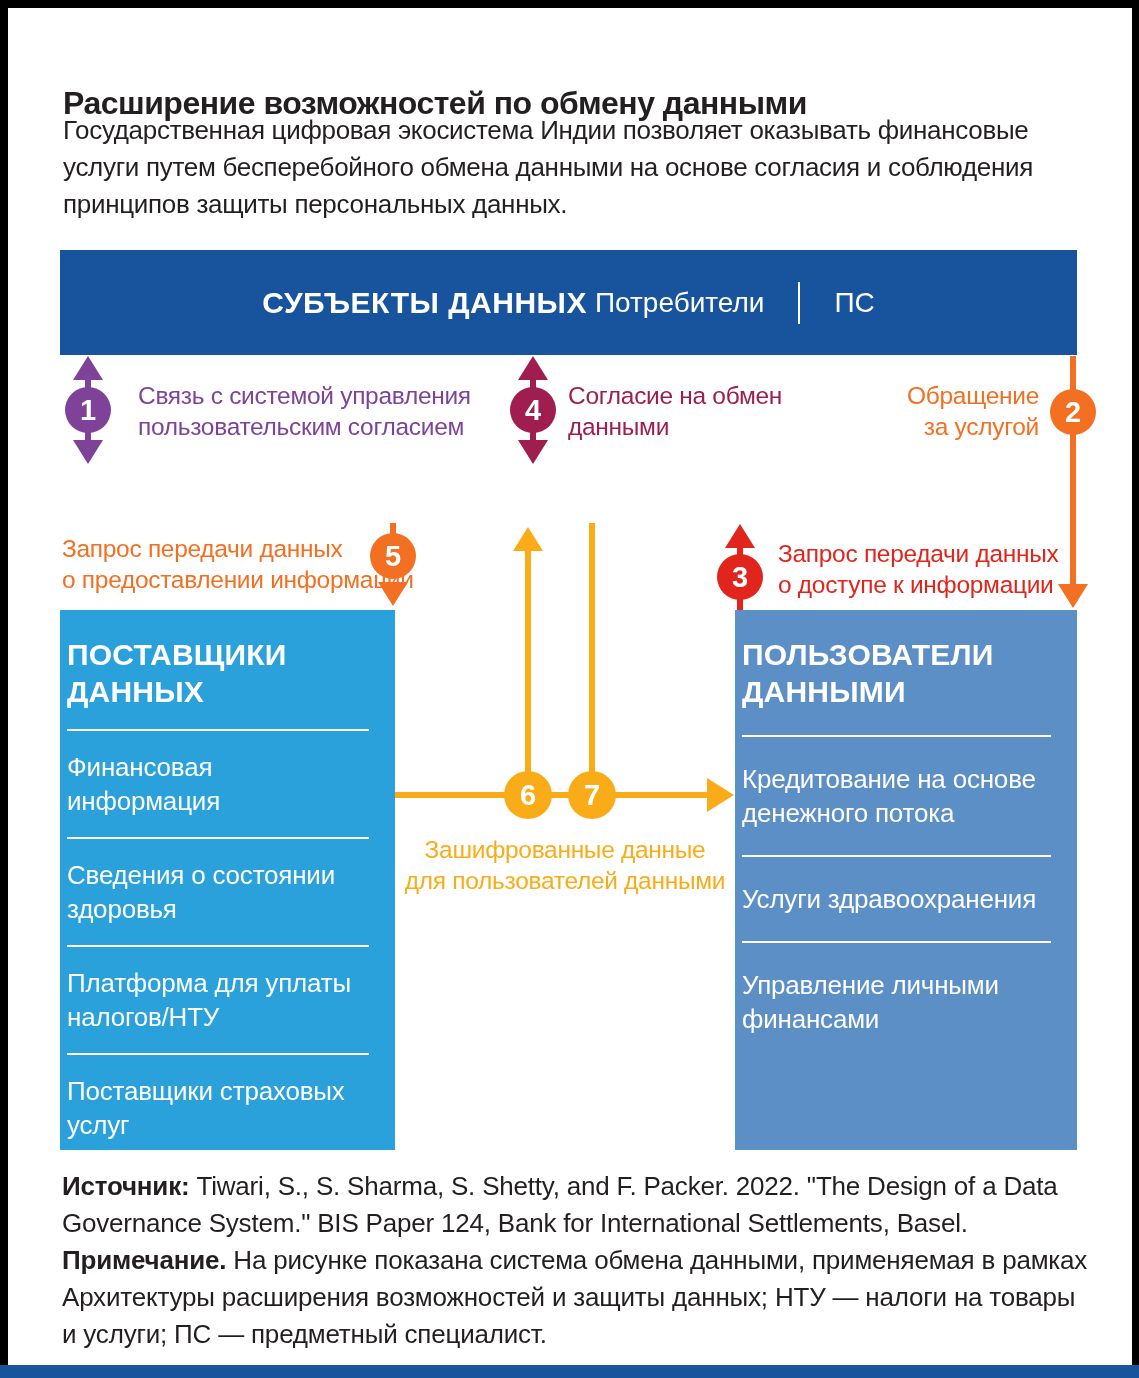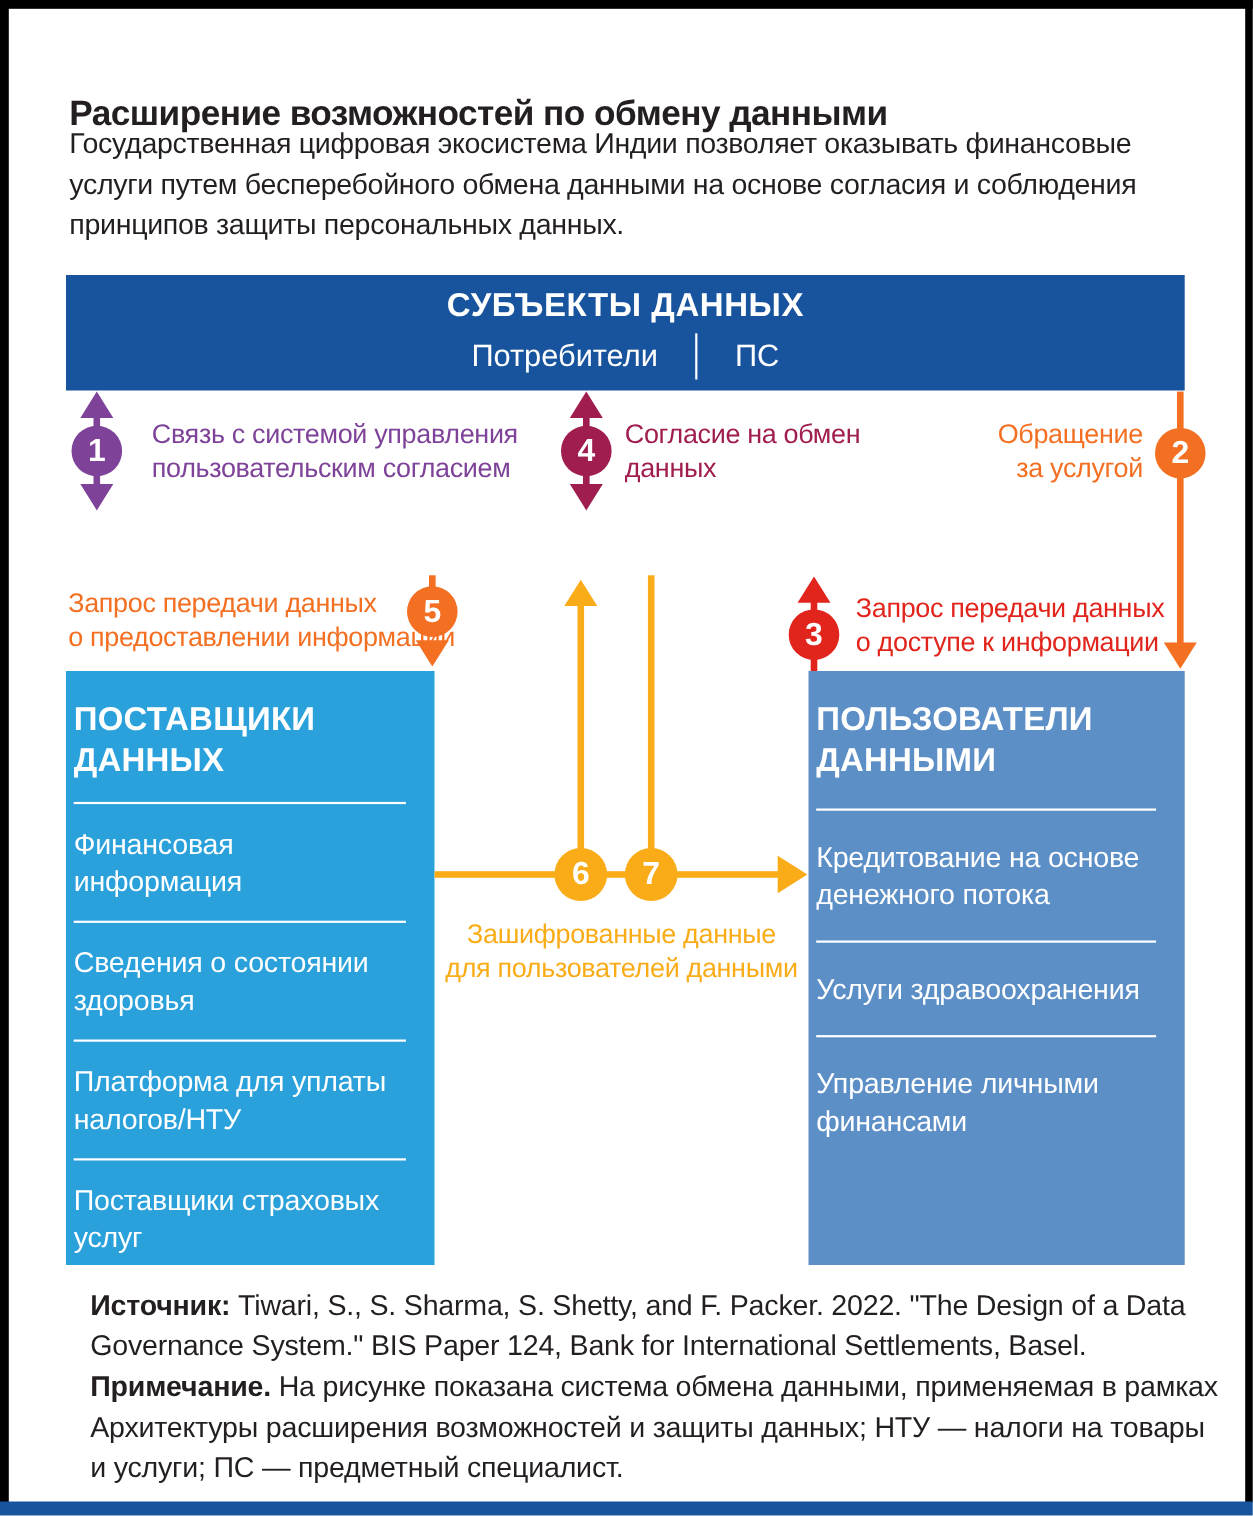--- a/index.html
+++ b/index.html
@@ -8,21 +8,21 @@
     font-family:"Liberation Sans",sans-serif;color:var(--text-dark);
   }
   .abs{position:absolute;}
   
   .frame{background:var(--frame-black);}
   .bottom-bar{background:var(--header-blue);}
   
   .page-title{font-size:32px;font-weight:bold;letter-spacing:-0.5px;margin-top:17px;}
   .intro{font-size:26px;line-height:37px;letter-spacing:-0.3px;white-space:pre-line;}
   
-  .subjects-box{background:var(--header-blue);color:#fff;display:flex;flex-direction:column;align-items:center;justify-content:center;gap:8px;text-align:right;}
+  .subjects-box{background:var(--header-blue);color:#fff;display:flex;align-items:center;justify-content:center;gap:8px;text-align:right;}
   .subjects-title{font-size:30px;font-weight:bold;letter-spacing:0.5px;}
   .subjects-row{display:flex;align-items:center;font-size:28px;}
   .subjects-sep{width:2px;height:42px;background:#fff;margin:0 34px;}
   
   .consent-box{background:var(--teal);color:#fff;display:flex;align-items:center;justify-content:center;font-size:28px;font-weight:bold;letter-spacing:0.3px;}
   
   .circle{position:absolute;width:46px;height:46px;border-radius:50%;background:var(--c);
     color:#fff;font-weight:bold;font-size:29px;display:flex;align-items:center;justify-content:center;}
   .circle.big{width:48px;height:48px;}
   .stem{position:absolute;background:var(--c);}
@@ -35,21 +35,21 @@
   .red{--c:var(--red);} .amber{--c:var(--amber);}
   
   .data-box{color:#fff;box-sizing:border-box;padding:26px 20px 18px 7px;}
   .providers{background:var(--providers-blue);}
   .users{background:var(--users-blue);}
   .box-title{font-size:30px;font-weight:bold;line-height:37px;white-space:pre-line;letter-spacing:0.2px;}
   .divider{height:2px;background:#fff;margin:19px 6px 19px 0;}
   .users .divider{margin:25px 6px 25px 0;}
   .box-item{font-size:26px;line-height:34px;white-space:pre-line;letter-spacing:-0.2px;}
   
-  .footer-text{font-size:26px;line-height:37px;letter-spacing:-0.2px;margin-left:20px;}
+  .footer-text{font-size:26px;line-height:37px;letter-spacing:-0.2px;}
   .footer-text p{margin:0;white-space:pre-line;}
   .blabel{font-weight:bold;}
 </style>
 </head>
 <body>
 
 <div class="canvas">
 
   <div class="abs frame" style="left:0;top:0;width:1139px;height:8px;"></div>
   <div class="abs frame" style="left:0;top:0;width:8px;height:1366px;"></div>
@@ -75,21 +75,21 @@
   <div class="abs tri tri-down purple" style="left:73px;top:440px;"></div>
   <div class="circle purple" style="left:65px;top:387px;">1</div>
   <div class="mlabel purple" style="left:138px;top:380px;">Связь с системой управления
 пользовательским согласием</div>
 
   <div class="abs tri tri-up maroon" style="left:518px;top:356px;"></div>
   <div class="abs stem maroon" style="left:530px;top:374px;width:6px;height:72px;"></div>
   <div class="abs tri tri-down maroon" style="left:518px;top:440px;"></div>
   <div class="circle maroon" style="left:510px;top:387px;">4</div>
   <div class="mlabel maroon" style="left:568px;top:380px;">Согласие на обмен
-данных</div>
+данными</div>
 
   <div class="abs stem orange" style="left:1070px;top:356px;width:6px;height:230px;"></div>
   <div class="abs tri tri-down orange" style="left:1058px;top:584px;"></div>
   <div class="circle orange" style="left:1050px;top:389px;">2</div>
   <div class="mlabel orange" style="right:100px;top:380px;text-align:right;">Обращение
 за услугой</div>
 
 
   <div class="abs stem orange" style="left:390px;top:523px;width:6px;height:14px;"></div>
   <div class="circle orange" style="left:370px;top:533px;">5</div>

